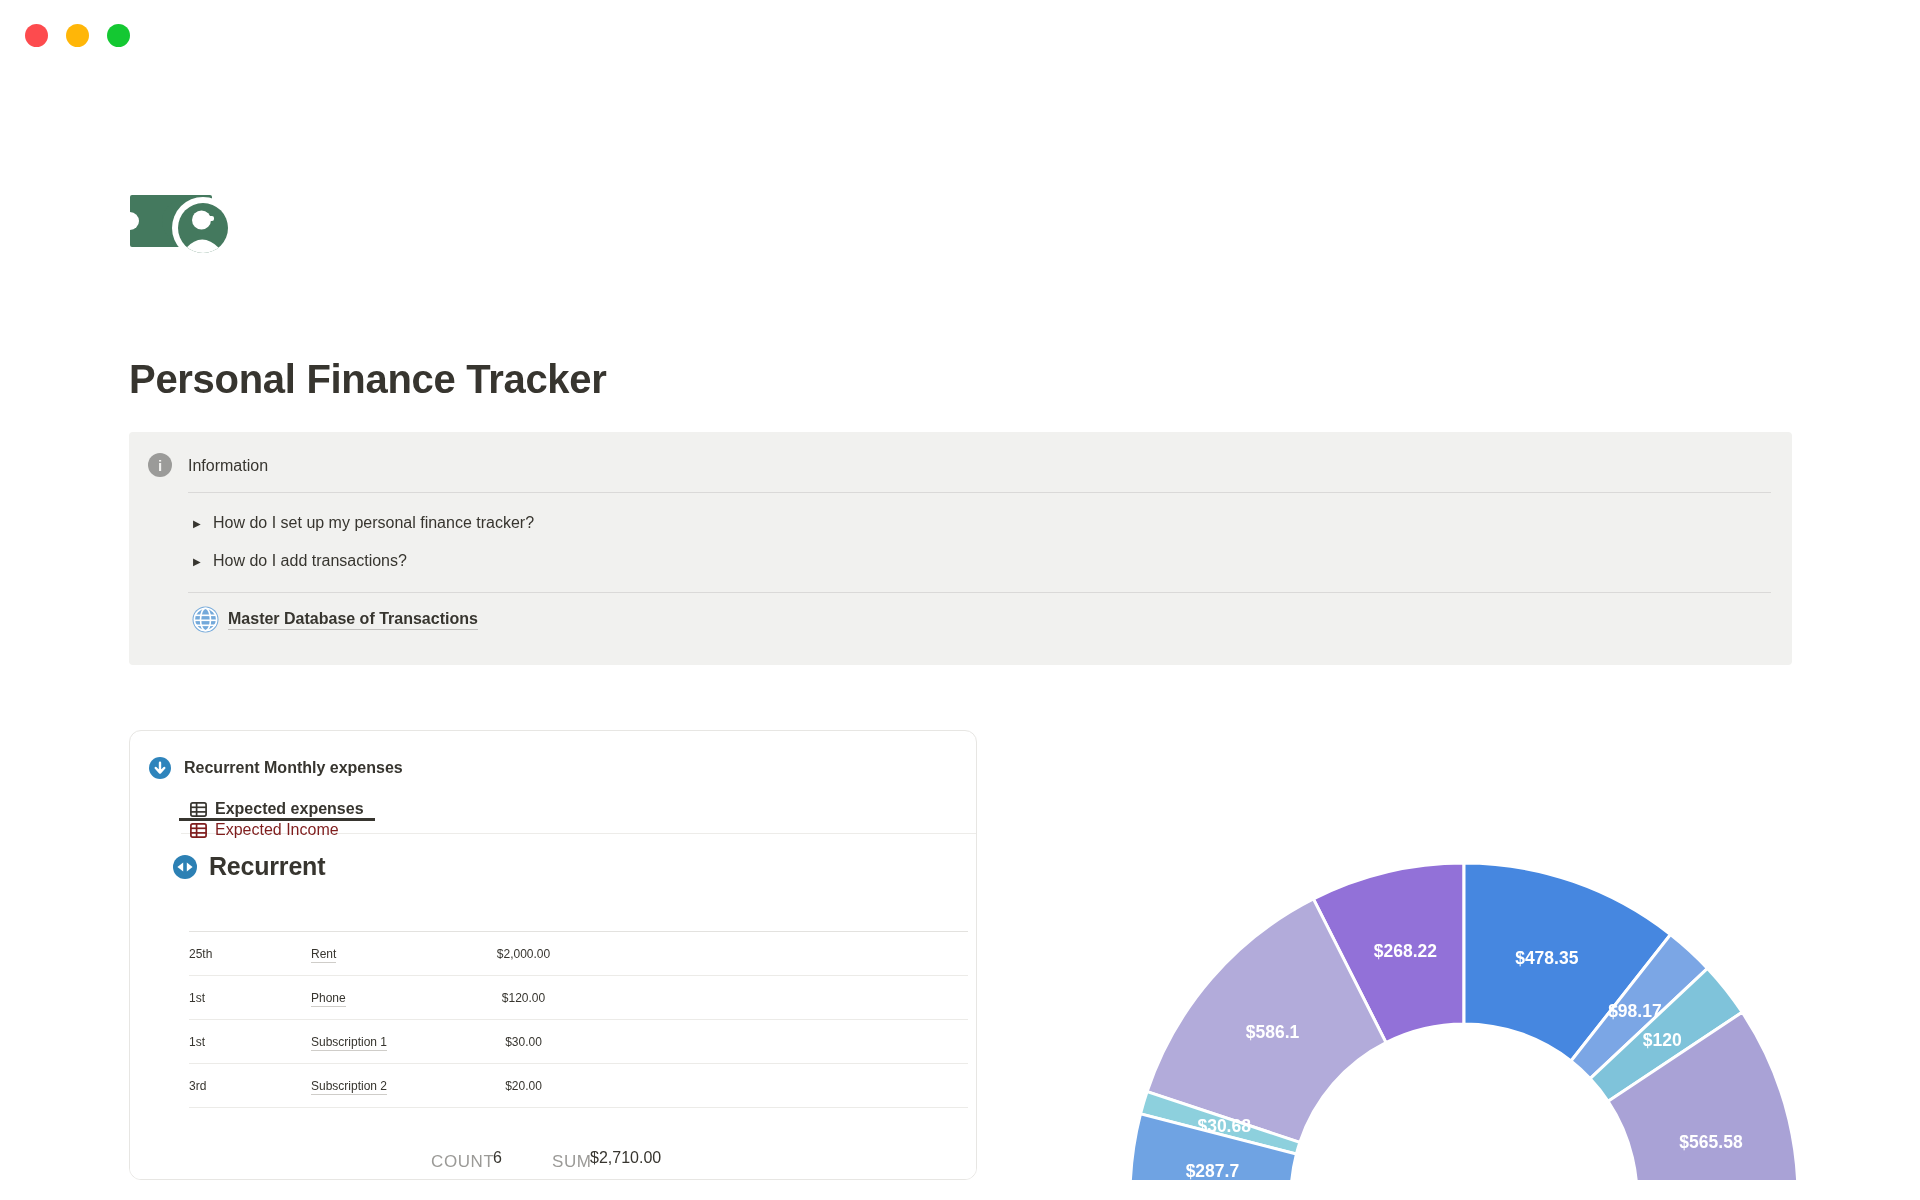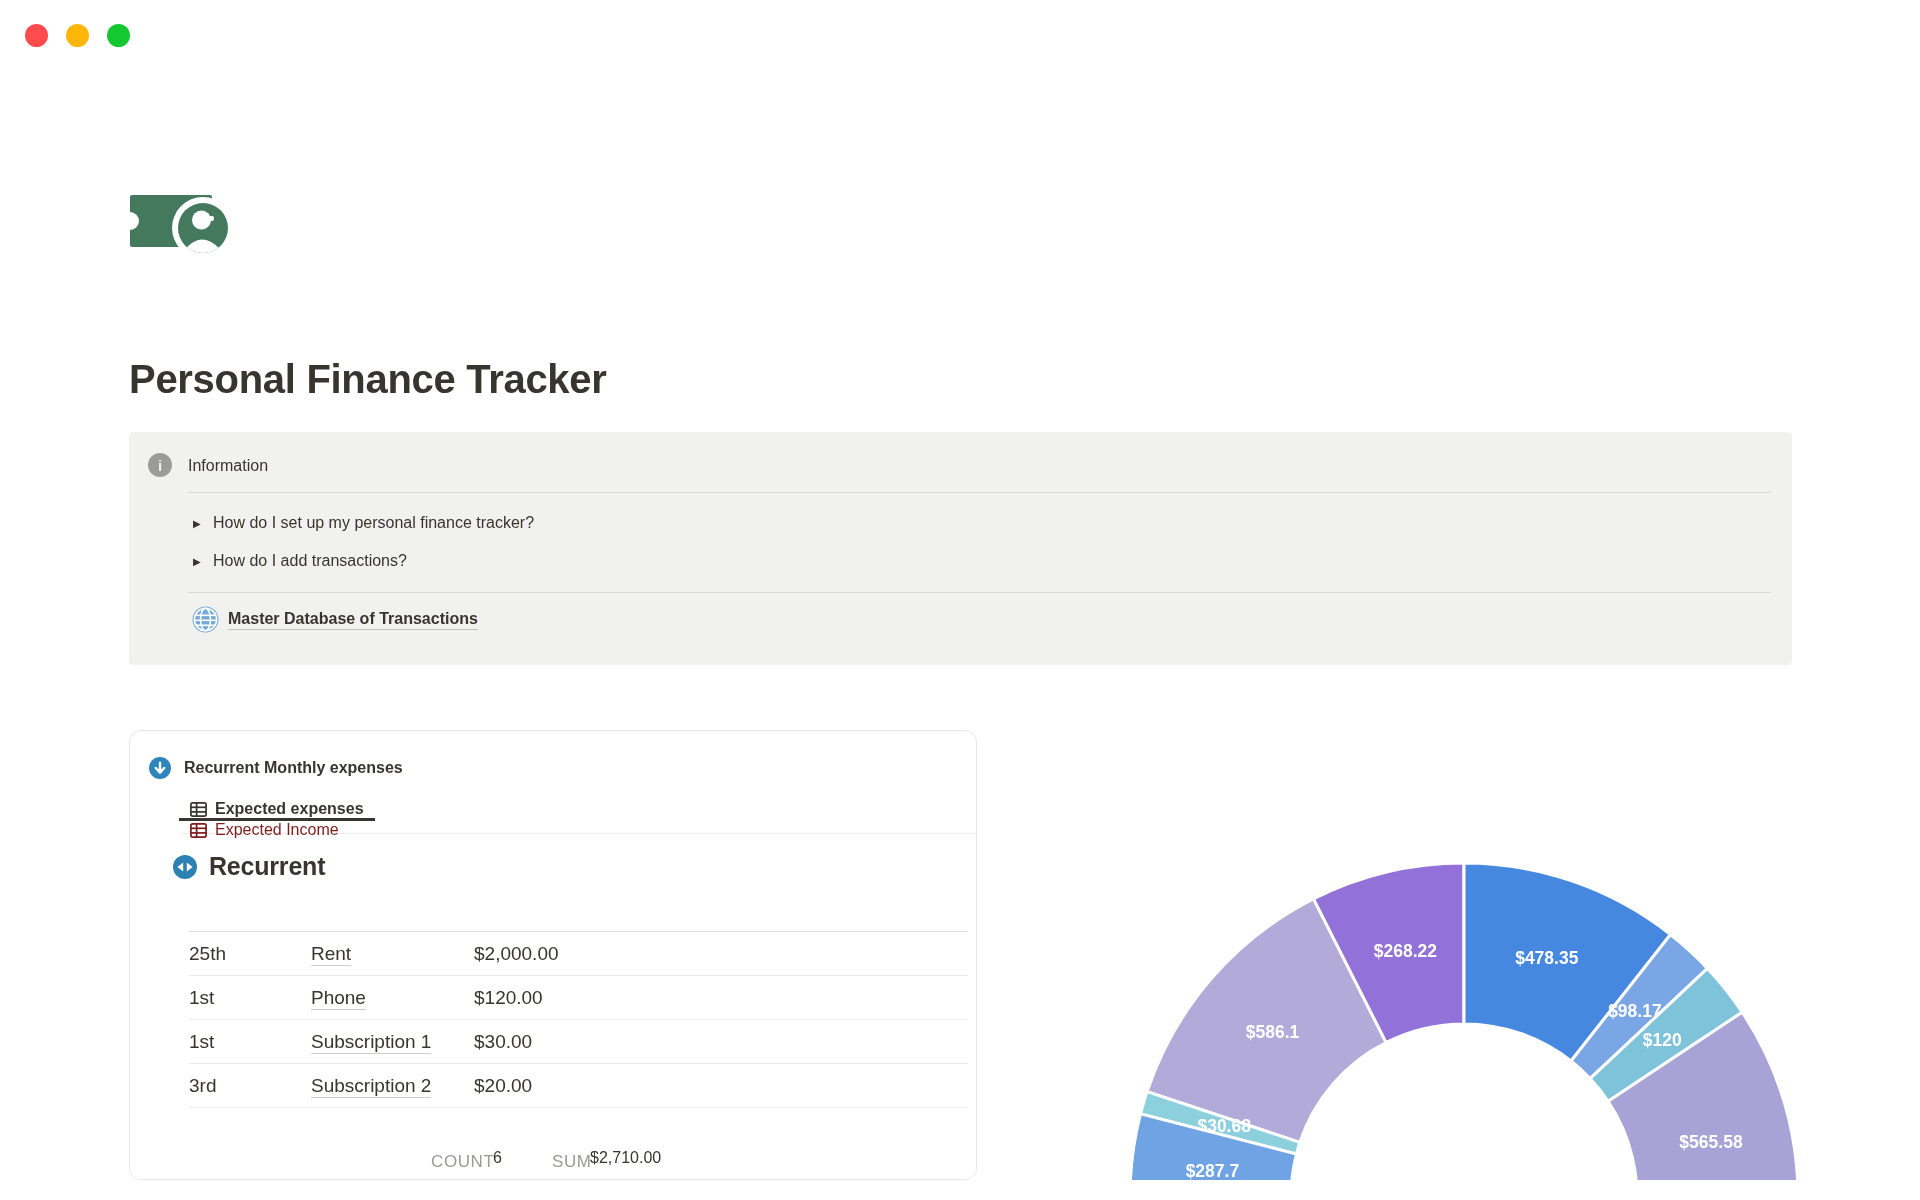--- a/index.html
+++ b/index.html
@@ -41,22 +41,22 @@
   .tab.active { color:#37352F; font-weight:600; border-bottom-color:#37352F; }
   .tab svg { flex:0 0 auto; }
   .tbl-title { left:43px; top:121px; display:flex; align-items:center; gap:12px; }
   .tbl-title-text { font-size:25px; font-weight:700; letter-spacing:-0.2px; }
   .col-head { left:59px; top:170px; height:30px; display:grid; grid-template-columns:122px 163px 160px; align-items:center;
               color:#9B9A97; font-size:15.5px; }
   .col-cell { display:flex; align-items:center; gap:7px; }
   .col-icon-txt { font-size:14.5px; color:#A5A3A0; }
   .rows { left:59px; right:8px; top:200px; border-top:1px solid #E3E2DF; }
   .t-row { display:grid; grid-template-columns:122px 163px 99px; height:44px; align-items:center; border-bottom:1px solid #ECEBE8; }
-  .t-cell { font-size:19px; }
-  .t-cell.amount { text-align:left; }
+  .t-cell { font-size:12px; }
+  .t-cell.amount { text-align:center; }
   .name-link { border-bottom:1px solid #CFCDC9; padding-bottom:1px; cursor:pointer; }
   .t-footer { left:0; right:0; top:408px; height:41px; background:#fff; }
   .t-footer::before { content:""; position:absolute; left:0; right:0; top:-14px; height:14px;
                       background:linear-gradient(to bottom, rgba(255,255,255,0), #fff); }
   .agg-label { position:absolute; top:13px; font-size:17px; letter-spacing:0.6px; color:#9B9A97; }
   .agg-value { position:absolute; top:10px; font-size:16px; color:#37352F; }
   .sum-value { font-weight:500; }
 
   
   .chart-wrap { left:1114px; top:862px; width:700px; height:330px; }

